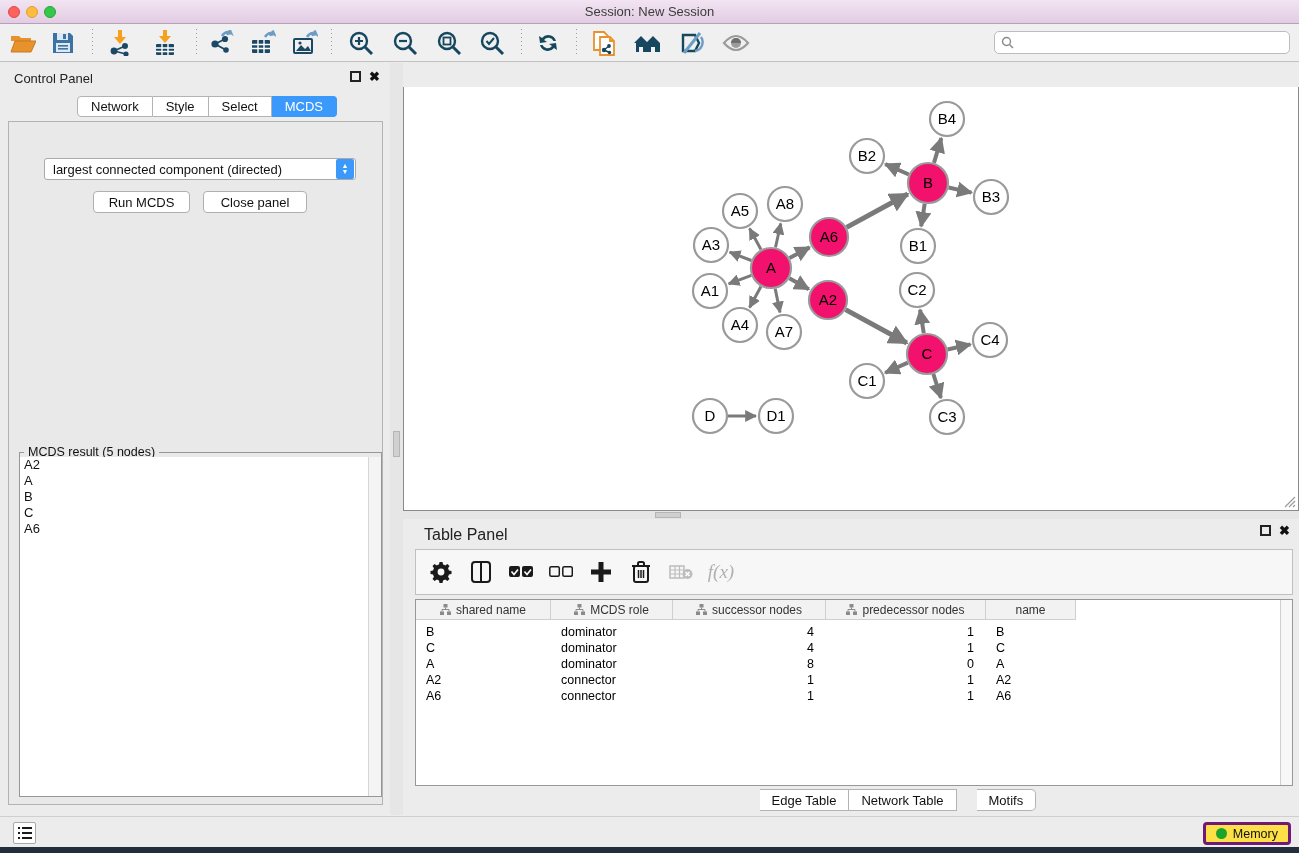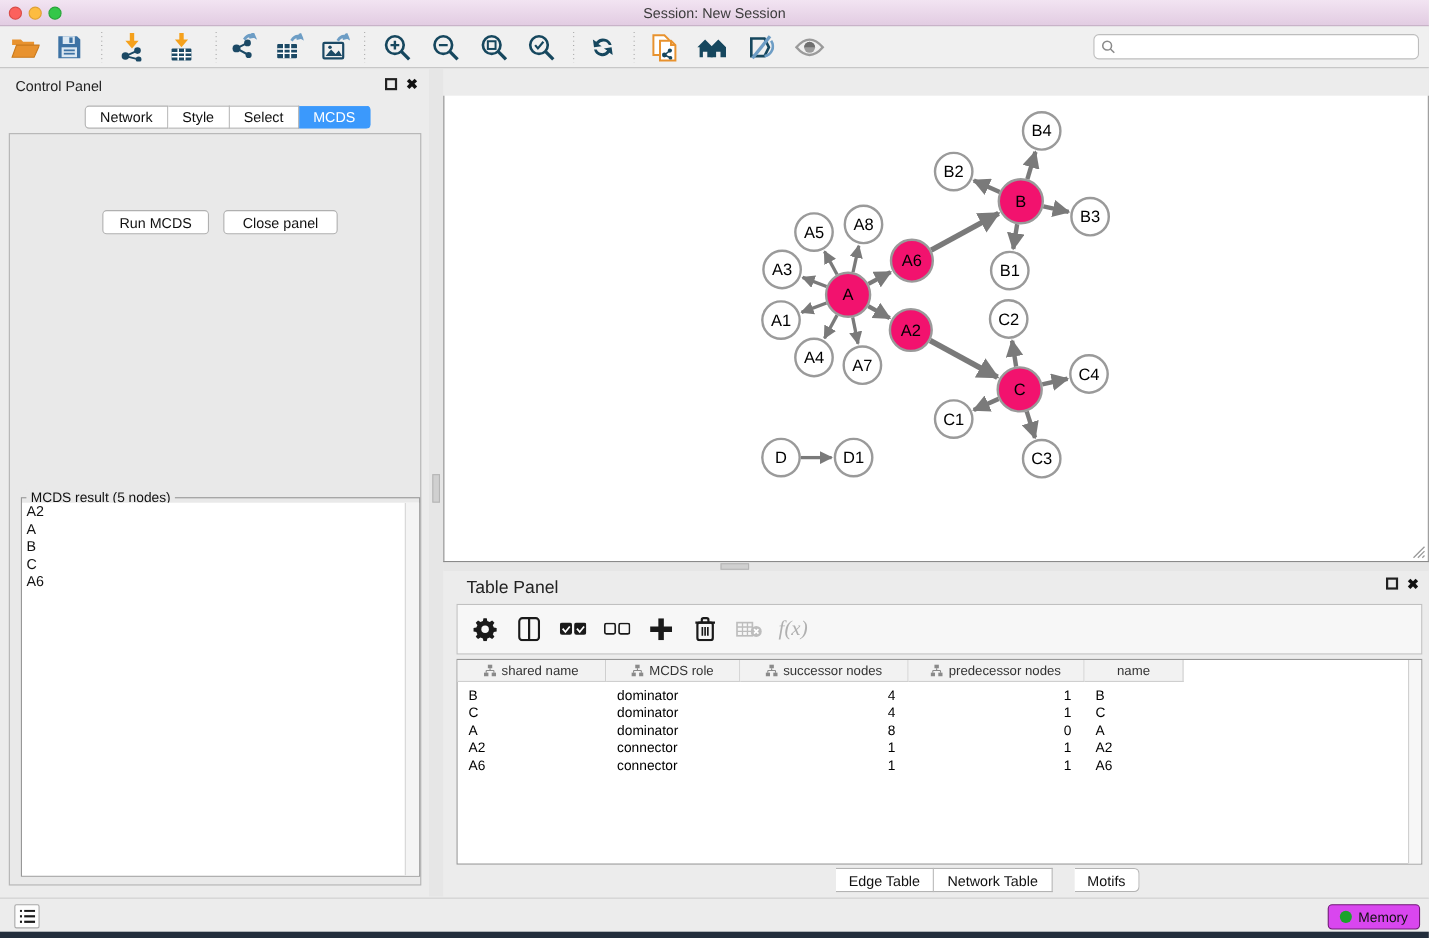--- a/index.html
+++ b/index.html
@@ -126,21 +126,21 @@
   .bt-tab:last-child { border-radius:0 5px 5px 0;margin-left:20px; }
   .bt-tab.sel { background:#3b99fc; border-color:#3b99fc; color:#fff;margin-top:35px; }
 
   
   #status-bar { left:0; top:816px; width:1299px; height:31px; background:#ececec;
     border-top:1px solid #cfcfcf; }
   #list-btn { position:absolute; left:13px; top:5px; width:23px; height:22px;
     background:#fdfdfd; border:1px solid #a8a8a8; border-radius:2px; display:flex;
     align-items:center; justify-content:center; cursor:pointer; }
   #memory-btn { position:absolute; right:8px; top:5px; height:23px; padding:0 10px;
-    background:#d946ef; border:1px solid #701a75; border-radius:4px; display:flex;
+    background:#fde047; border:3px solid #701a75; border-radius:4px; display:flex;
     align-items:center; gap:6px; font-size:12.5px; color:#111; cursor:pointer; }
   #memory-btn .dot { width:11px; height:11px; border-radius:50%; background:#1ba32b; }
   #desktop-strip { left:0; top:847px; width:1299px; height:6px; background:#232e3c; }
 </style>
 </head>
 <body>
 
 <div id="titlebar" class="abs">
   <span class="tl t-red"></span>
   <span class="tl t-yel"></span>
@@ -298,20 +298,27 @@
       <span class="close-btn">✖</span>
     </span>
   </div>
   <div id="cp-tabs">
       <div class="seg-tab">Network</div>
       <div class="seg-tab">Style</div>
       <div class="seg-tab">Select</div>
       <div class="seg-tab sel">MCDS</div>
     </div>
   <div id="cp-body">
+    <div id="opt-select">
+      <span class="val">largest connected component (directed)</span>
+      <span class="stepper">
+          <span>▲</span>
+          <span>▼</span>
+        </span>
+    </div>
     <div id="run-btn" class="cp-btn">Run MCDS</div>
     <div id="close-panel-btn" class="cp-btn">Close panel</div>
     <div id="result-group">
       <span id="result-legend">MCDS result (5 nodes)</span>
       <div id="result-list">
         <div class="result-item">A2</div>
           <div class="result-item">A</div>
           <div class="result-item">B</div>
           <div class="result-item">C</div>
           <div class="result-item">A6</div>

